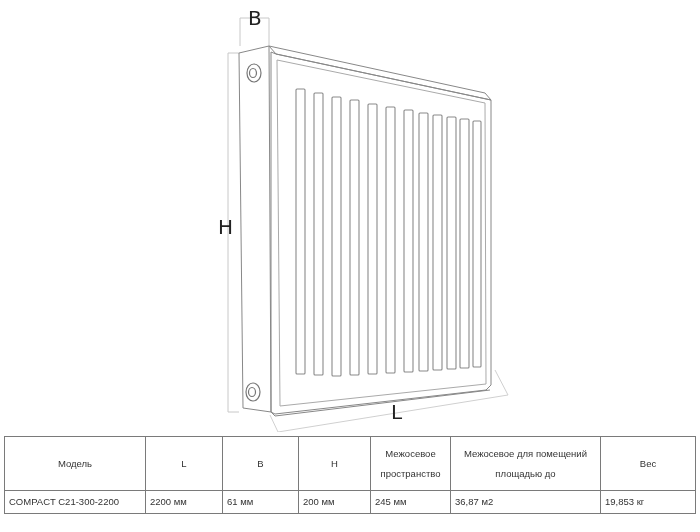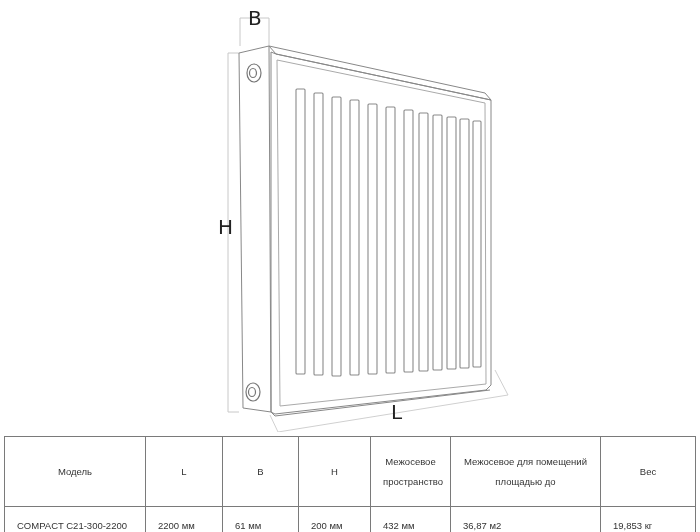--- a/index.html
+++ b/index.html
@@ -1,20 +1,20 @@
 <!DOCTYPE html>
 <html><head>
 <meta charset="utf-8">
 <style>
   html, body { margin:0; padding:0; background:#ffffff; }
   body { width:700px; height:532px; position:relative; overflow:hidden; font-family:"Liberation Sans", sans-serif; color:#333; }
   .drawing { position:absolute; left:0; top:0; width:700px; height:432px; }
   .dim-label { position:absolute; font-family:"DejaVu Sans", sans-serif; font-size:20px; color:#222; line-height:1; }
   .spec-table { position:absolute; left:4px; top:436px; width:691px; border-collapse:collapse; table-layout:fixed; font-size:9.5px; color:#333; }
-  .spec-table th, .spec-table td { border:1px solid #7a7a7a; padding:12px; font-weight:normal; }
+  .spec-table th, .spec-table td { border:1px solid #7a7a7a; padding:4px; font-weight:normal; }
   .spec-table th { height:45px; line-height:20px; }
   .spec-table td { height:14px; line-height:14px;border-radius:6px; }
   .spec-table th .l2 { display:block; }
 </style>
 </head>
 <body>
 
 <div class="drawing">
   <svg width="700" height="432" viewBox="0 0 700 432">
     <g fill="none" stroke="#9a9a9a" stroke-width="1">
@@ -88,18 +88,18 @@
         </th>
       <th><span>Вес</span></th>
     </tr>
   </thead>
   <tbody>
     <tr>
       <td>COMPACT C21-300-2200</td>
       <td>2200 мм</td>
       <td>61 мм</td>
       <td>200 мм</td>
-      <td>432 мм</td>
+      <td>245 мм</td>
       <td>36,87 м2</td>
       <td>19,853 кг</td>
     </tr>
   </tbody>
 </table>
 
 </body></html>

